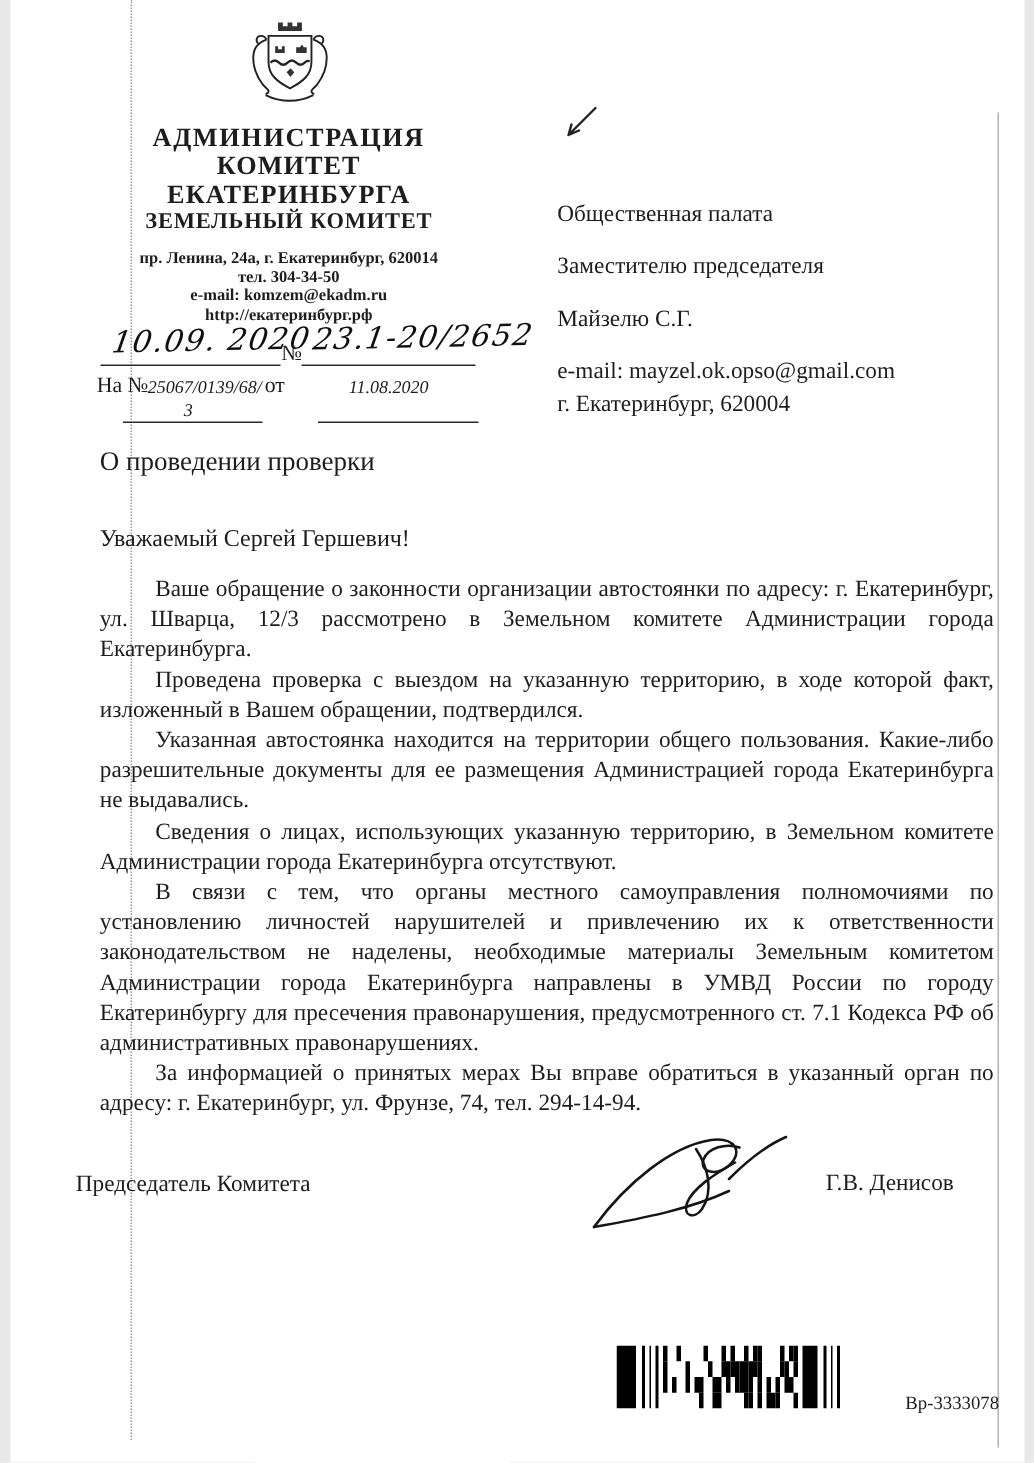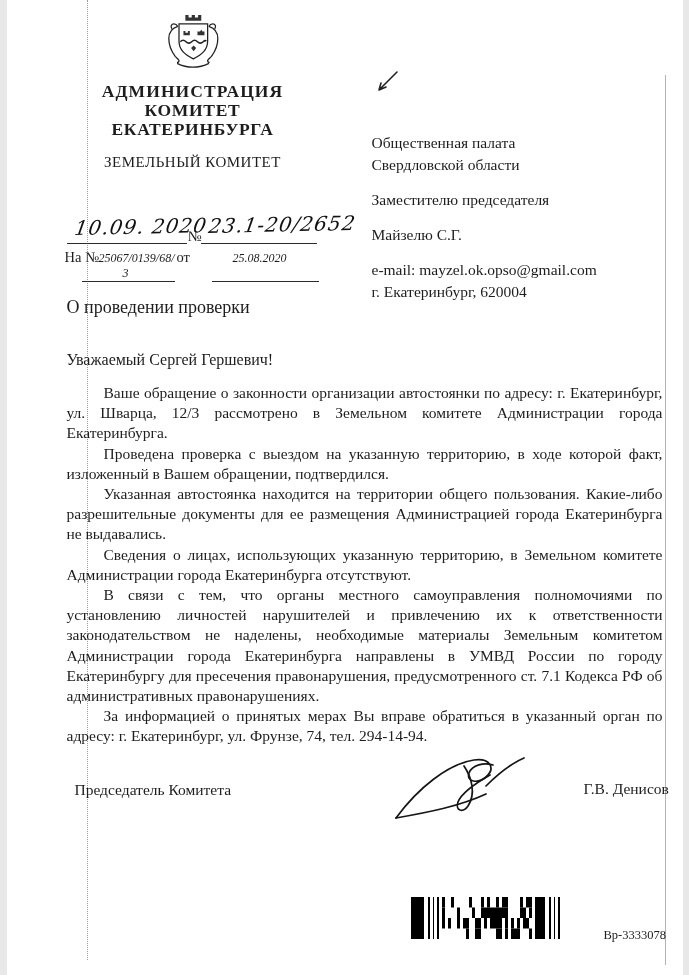--- a/index.html
+++ b/index.html
@@ -12,21 +12,21 @@
   
   .fold-line-left  { position:absolute; left:80px; top:0; height:960px; width:0;
                      border-left:1px dotted #9c9c9c; }
   .fold-line-right { position:absolute; left:658px; top:75px; height:890px; width:0;
                      border-left:1px solid #b3b3b3; }
 
   
   .letterhead { position:absolute; left:55px; top:10px; width:262px; text-align:center; }
   .crest { display:block; margin:0 auto 6px auto; }
   .org-name   { font-weight:bold; font-size:17.5px; line-height:19px; letter-spacing:1.1px; }
-  .dept-name  { font-weight:normal; font-size:15px;  letter-spacing:.5px; margin-top:15px; }
+  .dept-name  { font-weight:bold; font-size:15px;  letter-spacing:.5px; margin-top:1px; }
   .lh-contacts{ margin-top:9px; font-weight:bold; font-size:11px; line-height:12.6px; }
 
   
   .hand { font-family:"DejaVu Serif", serif; font-style:italic;
           font-size:20px; letter-spacing:1px; color:#101010;
           transform:skewX(-10deg) rotate(-1.2deg); transform-origin:left bottom; }
   .rule { position:absolute; height:0; border-top:1.4px solid #2a2a2a; }
   .reg-small { font-size:12px;font-style:italic; }
   .reg-label { font-size:14.5px; }
 
@@ -38,22 +38,22 @@
 
   
   .subject   { position:absolute; left:60px;  top:297px; font-size:18px; }
   .salutation{ position:absolute; left:60px;  top:351px; width:596px;
                text-align:left; font-size:16px; }
   .body-text { position:absolute; left:60px;  top:383px; width:596px;
                font-size:15.5px; line-height:20.2px; text-align:justify; }
   .body-text p { text-indent:37px; }
 
   
-  .sig-position { position:absolute; left:68px;  top:781px; font-size:15.5px;text-align:right; }
-  .sig-name     { position:absolute; left:577px; top:780px; font-size:15.5px; }
+  .sig-position { position:absolute; left:44px;  top:781px; font-size:15.5px;text-align:right; }
+  .sig-name     { position:absolute; left:544px; top:780px; font-size:15.5px; }
   .sig-script   { position:absolute; left:383px; top:750px; }
 
   
   .barcode     { position:absolute; left:404px; top:897px; }
   .barcode svg { display:block; }
   .barcode-label { position:absolute; left:597px; top:928px; font-size:12.5px; }
 </style>
 </head>
 <body>
 
@@ -80,42 +80,47 @@
       <path d="M22 28 c-3 -4 -1 -8 3 -8 c3 0 5 2 6 4" stroke-width="2"></path>
 
       <path d="M80 24 c9 3 14 10 14 19 c0 11 -4 20 -10 28 l-5 5 c-2 2 -1 4 2 5" stroke-width="2"></path>
       <path d="M89 28 c3 -4 1 -8 -3 -8 c-3 0 -5 2 -6 4" stroke-width="2"></path>
 
       <path d="M30 82 c8 4 17 6 25 6 c8 0 17 -2 25 -6" stroke-width="2"></path>
     </svg>
     <div class="org-name">АДМИНИСТРАЦИЯ</div>
     <div class="org-name" style="word-spacing:5px; letter-spacing:.7px;">КОМИТЕТ ЕКАТЕРИНБУРГА</div>
     <div class="dept-name">ЗЕМЕЛЬНЫЙ КОМИТЕТ</div>
+    <div class="lh-contacts">
+      <div>пр. Ленина, 24а, г. Екатеринбург, 620014</div>
+      <div>тел. 304-34-50</div>
+      <div>e-mail: komzem@ekadm.ru</div>
+      <div>http://екатеринбург.рф</div>
+    </div>
   </div>
 
   <div class="hand" style="position:absolute; left:66px; top:216px;">10.09. 2020</div>
   <div class="rule" style="left:60px; top:243px; width:120px;"></div>
   <div class="reg-label" style="position:absolute; left:181px; top:228px;">№</div>
   <div class="hand" style="position:absolute; left:200px; top:214px;">23.1-20/2652</div>
   <div class="rule" style="left:194px; top:243px; width:116px;"></div>
 
   <div class="reg-label" style="position:absolute; left:58px; top:249px;">На №</div>
   <div class="reg-small" style="position:absolute; left:92px; top:251px;">25067/0139/68/</div>
   <div class="reg-label" style="position:absolute; left:170px; top:249px;">от</div>
-  <div class="reg-small" style="position:absolute; left:226px; top:251px;">25.08.2020</div>
+  <div class="reg-small" style="position:absolute; left:226px; top:251px;">11.08.2020</div>
   <div class="reg-small" style="position:absolute; left:116px; top:266px;">3</div>
   <div class="rule" style="left:75px; top:281px; width:93px;"></div>
   <div class="rule" style="left:205px; top:281px; width:107px;"></div>
 
   <svg class="checkmark" width="30" height="24" viewBox="0 0 30 24">
     <path d="M26 2 L8 20 M8 20 l7 -3 M8 20 l2 -7" stroke="#222" stroke-width="1.6" fill="none" stroke-linecap="round"></path>
   </svg>
   <div class="recipient">
     <div>Общественная палата</div>
-    <div>Свердловской области</div>
     <div class="gap">Заместителю председателя</div>
     <div class="gap">Майзелю С.Г.</div>
     <div class="gap">e-mail: mayzel.ok.opso@gmail.com</div>
     <div>г. Екатеринбург, 620004</div>
   </div>
 
   <div class="subject">О проведении проверки</div>
   <div class="salutation">Уважаемый Сергей Гершевич!</div>
 
   <div class="body-text">

